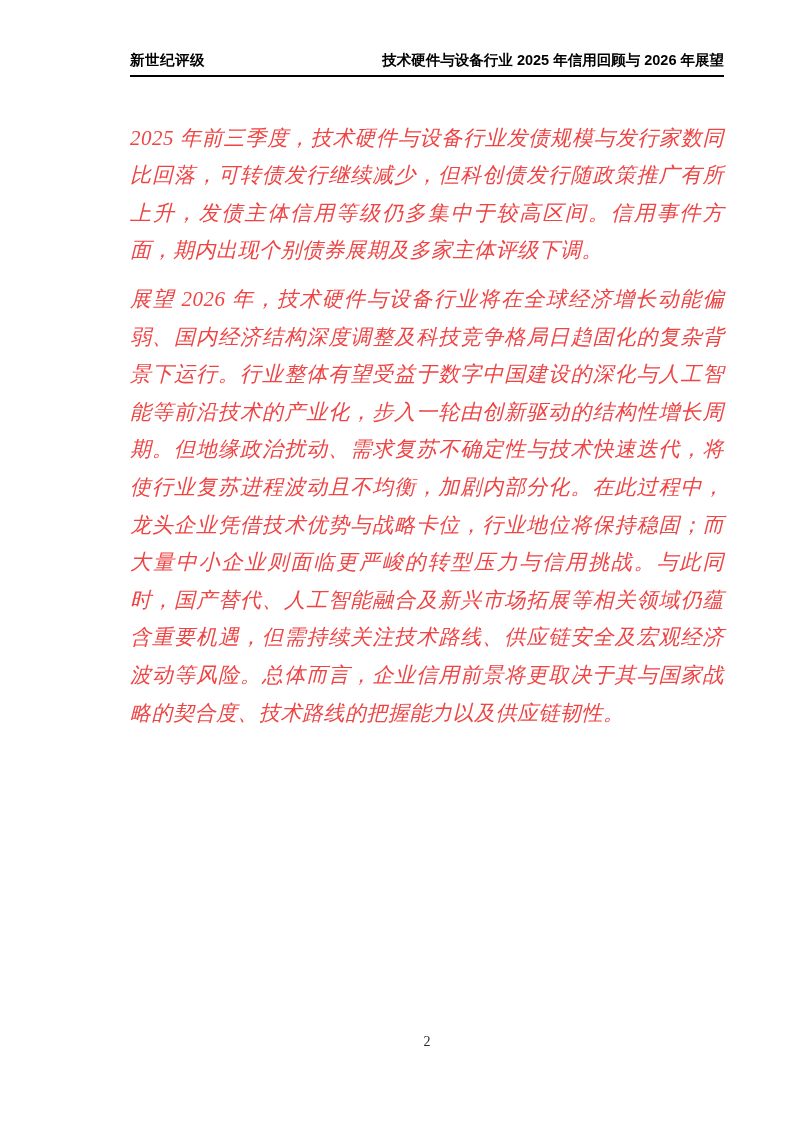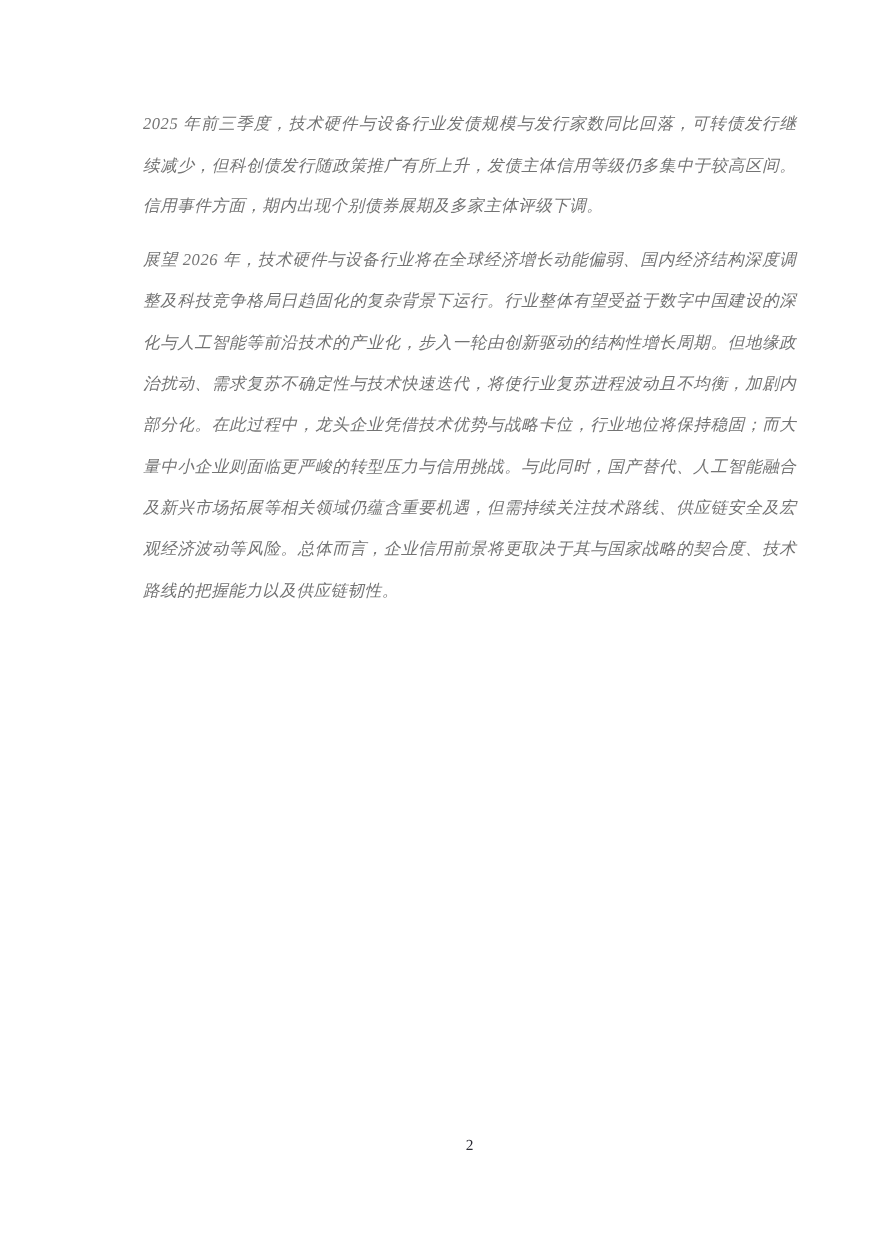--- a/index.html
+++ b/index.html
@@ -38,23 +38,23 @@
     letter-spacing: 0.5px;
   }
   .header .title {
     text-align: right;
   }
   .body-text {
     margin-top: 43px;
   }
   .body-text p {
     margin: 0 0 11px 0;
-    font-size: 15px;
+    font-size: 21px;
     line-height: 37.6px;
-    color: #737373;
+    color: #ef4444;
     text-align: justify;
     text-align-last: left;
     font-style: italic; 
     letter-spacing: 0.5px;
   }
   .page-number {
     position: absolute;
     top: 1034px;
     left: 130px;
     width: 594px;
@@ -62,19 +62,23 @@
     font-size: 14px;
     color: #2a2a33;
     font-family: "Liberation Serif", "DejaVu Serif", serif;
   }
 </style>
 </head>
 <body>
 
 <div class="page">
   <div class="content">
+    <div class="header">
+      <span class="brand">新世纪评级</span>
+      <span class="title">技术硬件与设备行业 2025 年信用回顾与 2026 年展望</span>
+    </div>
     <div class="body-text">
       <p>2025 年前三季度，技术硬件与设备行业发债规模与发行家数同比回落，可转债发行继续减少，但科创债发行随政策推广有所上升，发债主体信用等级仍多集中于较高区间。信用事件方面，期内出现个别债券展期及多家主体评级下调。</p>
       <p>展望 2026 年，技术硬件与设备行业将在全球经济增长动能偏弱、国内经济结构深度调整及科技竞争格局日趋固化的复杂背景下运行。行业整体有望受益于数字中国建设的深化与人工智能等前沿技术的产业化，步入一轮由创新驱动的结构性增长周期。但地缘政治扰动、需求复苏不确定性与技术快速迭代，将使行业复苏进程波动且不均衡，加剧内部分化。在此过程中，龙头企业凭借技术优势与战略卡位，行业地位将保持稳固；而大量中小企业则面临更严峻的转型压力与信用挑战。与此同时，国产替代、人工智能融合及新兴市场拓展等相关领域仍蕴含重要机遇，但需持续关注技术路线、供应链安全及宏观经济波动等风险。总体而言，企业信用前景将更取决于其与国家战略的契合度、技术路线的把握能力以及供应链韧性。</p>
     </div>
   </div>
   <div class="page-number">2</div>
 </div>
 
 </body></html>

